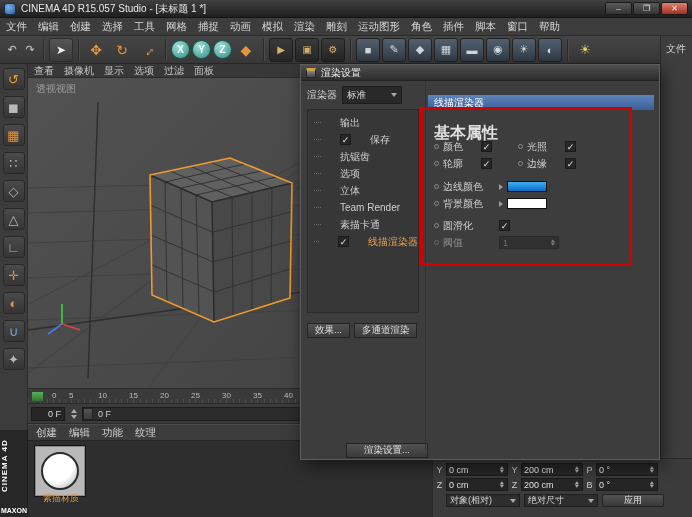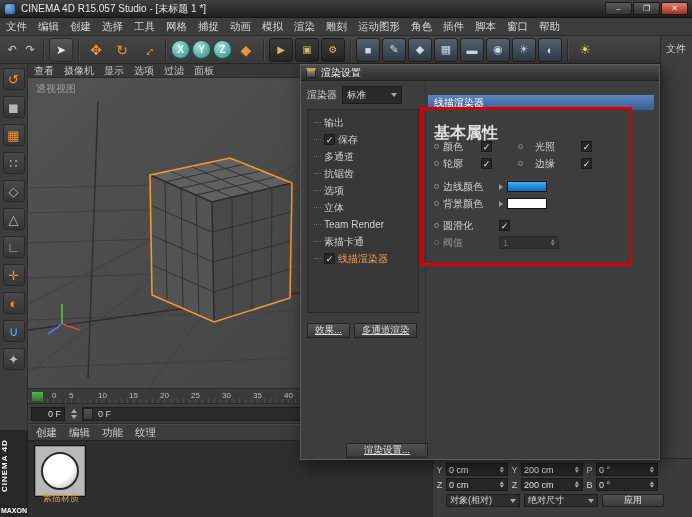--- a/index.html
+++ b/index.html
@@ -88,41 +88,41 @@
   
   .dialog{position:absolute;left:300px;top:64px;width:360px;height:396px;background:#3d3d3d;border:1px solid #5c5c5c;box-shadow:3px 5px 16px rgba(0,0,0,.55);z-index:10;}
   .dlg-title{height:16px;background:linear-gradient(#4e4e4e,#2d2d2d);display:flex;align-items:center;gap:5px;padding:0 5px;border-bottom:1px solid #222;}
   .dlg-icon{width:10px;height:10px;background:linear-gradient(#888,#444);border:1px solid #222;border-top:3px solid #caa24a;}
   .dlg-title-text{font-size:10px;color:#f0f0f0;}
   .dlg-left{position:absolute;left:6px;top:22px;width:114px;}
   .ren-row{display:flex;align-items:center;gap:5px;height:16px;}
   .ren-label{font-size:10px;color:#cfcfcf;}
   .dselect{width:60px;height:14px;background:#292929;border:1px solid #1d1d1d;color:#ddd;font-size:9.5px;display:flex;align-items:center;justify-content:space-between;padding:8px 4px;}
   .tree{margin-top:6px;width:112px;height:204px;background:#373737;border:1px solid #2a2a2a;padding:4px 0 0 6px;}
-  .titem{display:flex;align-items:center;height:17px;gap:3px;}
+  .titem{display:flex;align-items:center;height:17px;gap:19px;}
   .twig{width:7px;border-top:1px dotted #6a6a6a;}
   .tlabel{font-size:10px;color:#cfcfcf;white-space:nowrap;}
   .titem.sel .tlabel{color:#e8a050;}
   .cb{width:11px;height:11px;background:#272727;border:1px solid #1b1b1b;color:#e6e6e6;font-size:9px;line-height:10px;text-align:center;flex:none;}
   .dlg-btn-row{position:absolute;left:6px;top:258px;display:flex;gap:4px;}
-  .dbtn{height:15px;background:linear-gradient(#525252,#3a3a3a);border:1px solid #242424;color:#e0e0e0;font-size:9.5px;display:flex;align-items:center;justify-content:center;border-radius:0;padding:0 7px;text-decoration:underline;}
+  .dbtn{height:15px;background:linear-gradient(#525252,#3a3a3a);border:1px solid #242424;color:#e0e0e0;font-size:9.5px;display:flex;align-items:center;justify-content:center;border-radius:0;padding:0 7px;}
   .preset-row{position:absolute;left:6px;top:282px;width:122px;height:15px;background:#2e2e2e;border:1px solid #1f1f1f;display:flex;align-items:center;gap:4px;padding:0 3px;}
   .preset-icon{width:9px;height:9px;background:linear-gradient(#999,#555);border:1px solid #222;}
   .preset-text{font-size:9.5px;color:#e8a050;white-space:nowrap;}
   .dlg-settings-btn{position:absolute;left:45px;top:378px;width:82px;}
 
   .rpanel{position:absolute;left:124px;top:16px;width:230px;height:370px;border-left:1px solid #333;padding-left:0;}
   .rp-header{position:absolute;left:2px;top:14px;width:226px;height:15px;background:linear-gradient(#5d85bb,#3c5f95);color:#fff;font-size:10px;display:flex;align-items:center;padding:0 6px;}
   .rp-section{position:absolute;left:8px;top:42px;font-size:16px;color:#e0e0e0;font-weight:bold;}
   .prow{position:absolute;left:8px;height:15px;display:flex;align-items:center;gap:4px;}
   .dot{width:5px;height:5px;border:1px solid #8a8a8a;border-radius:50%;flex:none;}
   .plabel{font-size:10px;color:#cfcfcf;white-space:nowrap;}
   .plabel.w{width:34px;}
   .plabel.w2{width:52px;}
-  .col2{margin-left:22px;display:flex;align-items:center;gap:12px;}
+  .col2{margin-left:22px;display:flex;align-items:center;gap:4px;}
   .tri-r{width:0;height:0;border-top:3px solid transparent;border-bottom:3px solid transparent;border-left:4px solid #999;}
   .swatch{width:40px;height:11px;border:1px solid #111;}
   .swatch.edge{background:linear-gradient(#3fb0f2,#0b6cc4);}
   .swatch.bgc{background:#ffffff;}
   .nfield{width:60px;height:13px;background:#262626;border:1px solid #1b1b1b;color:#9a9a9a;font-size:9px;display:flex;align-items:center;padding:0 3px;position:relative;}
   .nfield .stepper{position:absolute;right:1px;top:1px;transform:scale(.7);gap:1px;}
   .dim{opacity:.55;}
 
   
   .annotation{position:absolute;left:420px;top:107px;width:212px;height:159px;border:3px solid #d40000;z-index:30;pointer-events:none;}
@@ -403,24 +403,20 @@
             <span class="twig"></span>
             <span class="tlabel">输出</span>
           </div>
         <div class="titem">
             <span class="twig"></span>
             <span class="cb">✓</span>
             <span class="tlabel">保存</span>
           </div>
         <div class="titem">
             <span class="twig"></span>
-            <span class="tlabel">多通道</span>
-          </div>
-        <div class="titem">
-            <span class="twig"></span>
             <span class="tlabel">抗锯齿</span>
           </div>
         <div class="titem">
             <span class="twig"></span>
             <span class="tlabel">选项</span>
           </div>
         <div class="titem">
             <span class="twig"></span>
             <span class="tlabel">立体</span>
           </div>

